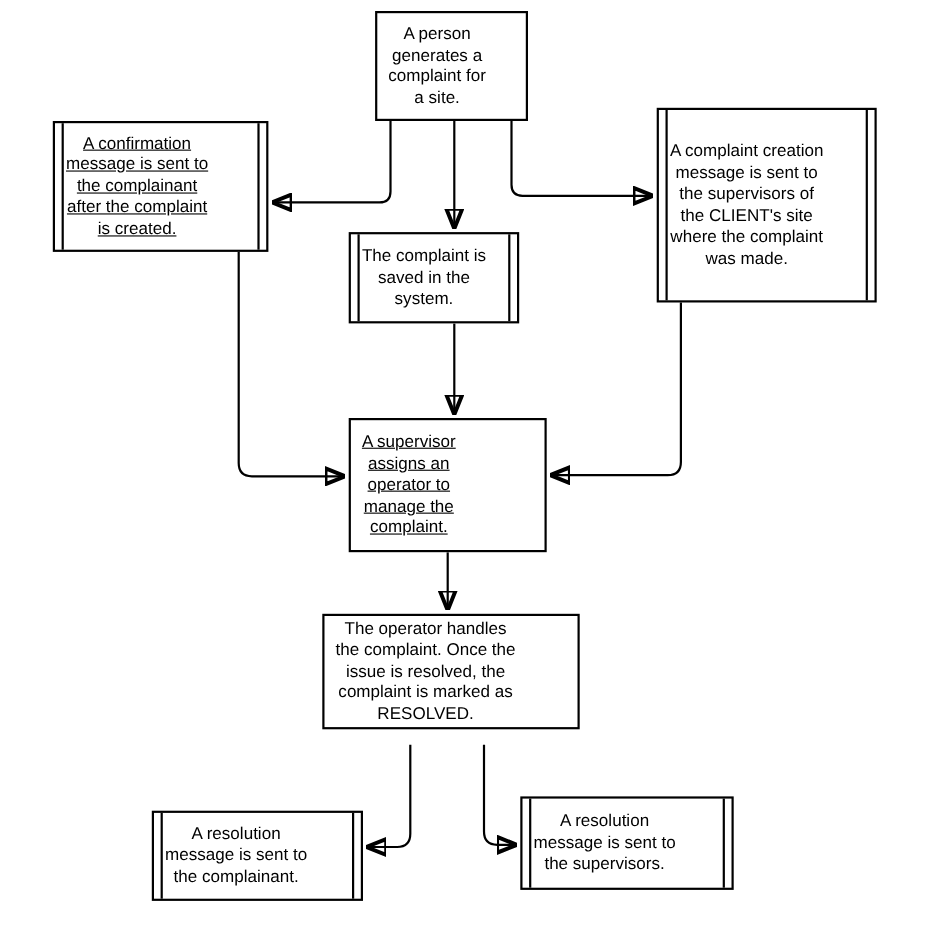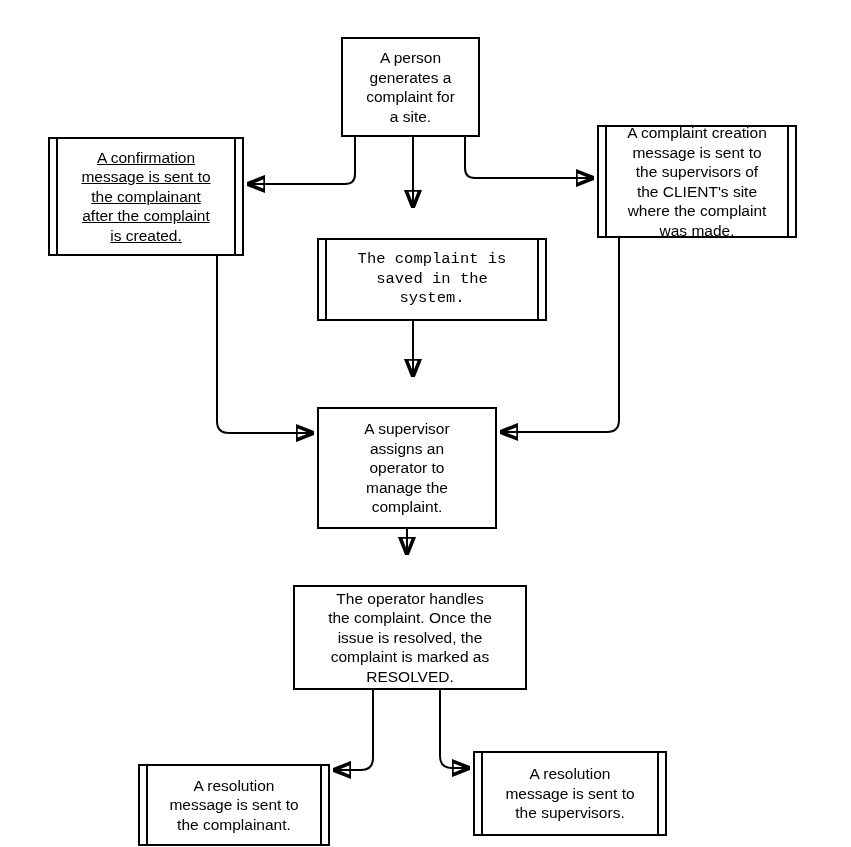--- a/index.html
+++ b/index.html
@@ -28,24 +28,22 @@
     stroke: #000000;
     stroke-width: 2;
   }
   .node {
     position: absolute;
     box-sizing: border-box;
     border: 2px solid #000000;
     background: #ffffff;
     display: flex;
     align-items: center;
-    justify-content: center;
     text-align: center;
     padding: 2px 10px;
-    margin-top: 27px;
   }
   .node .label {
     font-size: 15.5px;
     line-height: 19.5px;
     white-space: pre-line;
   }
   
   .node.predefined::before,
   .node.predefined::after {
     content: "";
@@ -53,23 +51,23 @@
     top: 0;
     bottom: 0;
     width: 0;
     border-left: 2px solid #000000;
   }
   .node.predefined::before { left: 6px; }
   .node.predefined::after  { right: 6px; }
 
   #node-person          { left: 341px; top: 10px;  width: 139px; height: 100px; }
   #node-confirmation    { left: 48px;  top: 110px; width: 196px; height: 119px; text-decoration: underline; }
-  #node-creation        { left: 597px; top: 98px;  width: 200px; height: 113px; }
-  #node-saved           { left: 317px; top: 211px; width: 230px; height: 83px; font-family: Liberation Mono, monospace;  }
-  #node-supervisor      { left: 317px; top: 380px; width: 180px; height: 122px; }
+  #node-creation        { left: 597px; top: 98px;  width: 200px; height: 177px; }
+  #node-saved           { left: 317px; top: 211px; width: 155px; height: 83px;  }
+  #node-supervisor      { left: 317px; top: 380px; width: 180px; height: 122px; text-decoration: underline; }
   #node-operator        { left: 293px; top: 558px; width: 234px; height: 105px; }
   #node-res-complainant { left: 138px; top: 737px; width: 192px; height: 82px;  }
   #node-res-supervisors { left: 473px; top: 724px; width: 194px; height: 85px;  }
 </style>
 </head>
 <body>
 
 <div class="canvas">
 
   <svg class="edges" width="851" height="847" viewBox="0 0 851 847" xmlns="http://www.w3.org/2000/svg">

